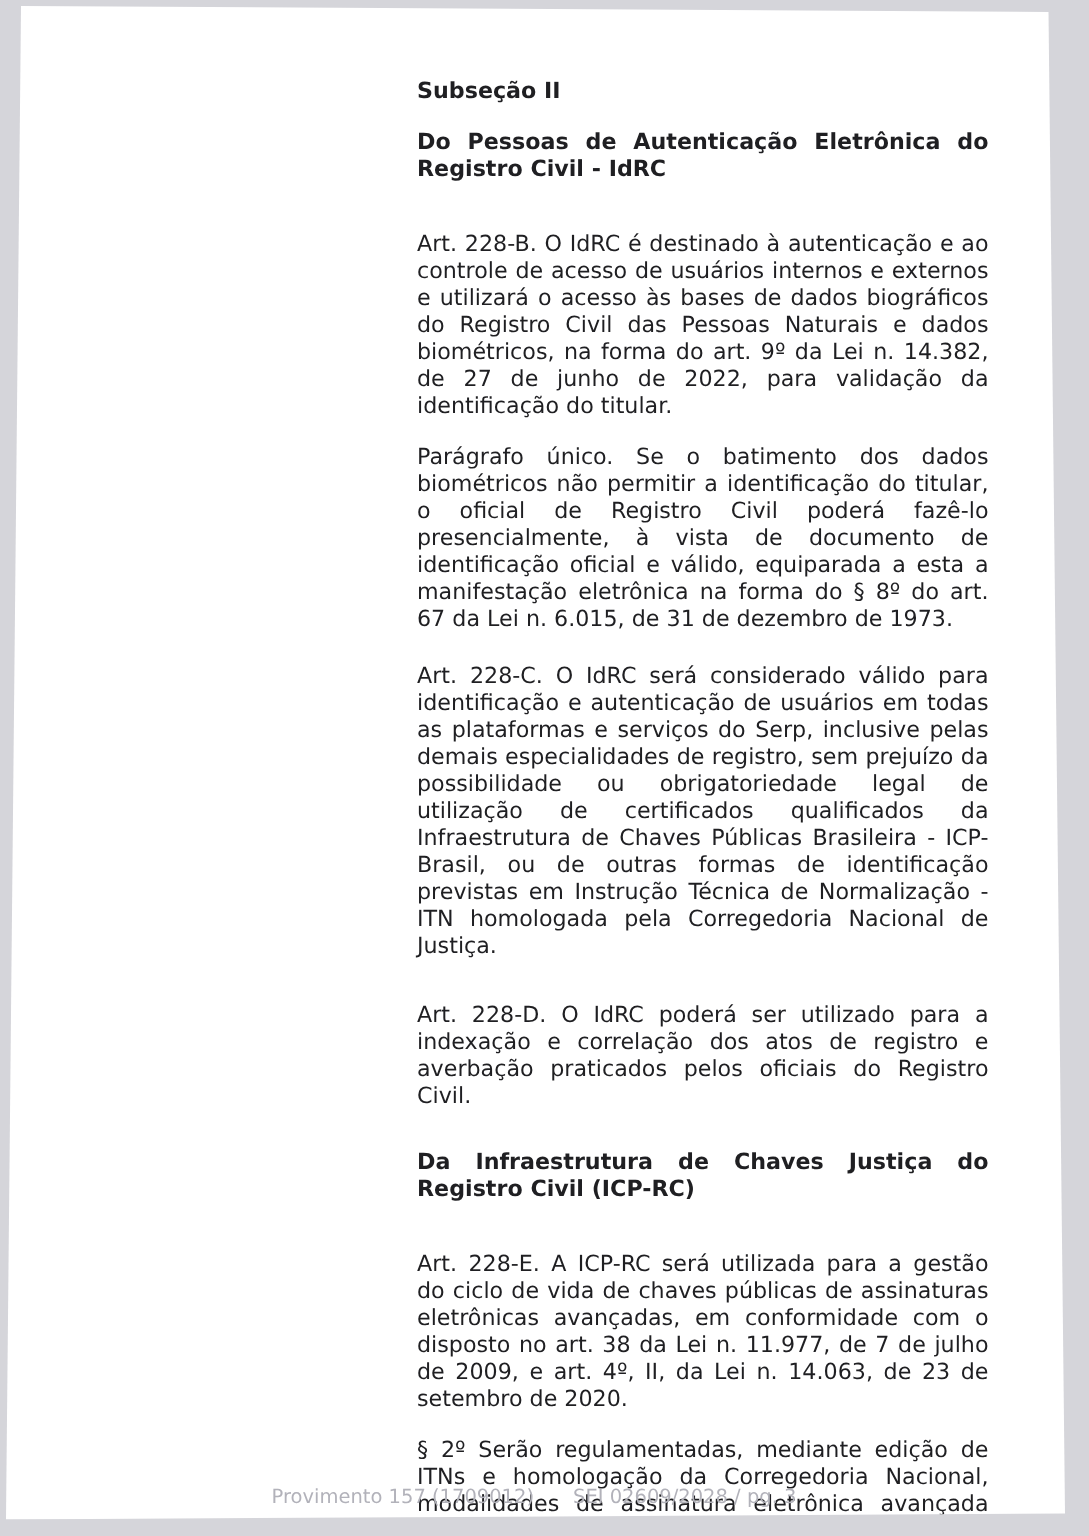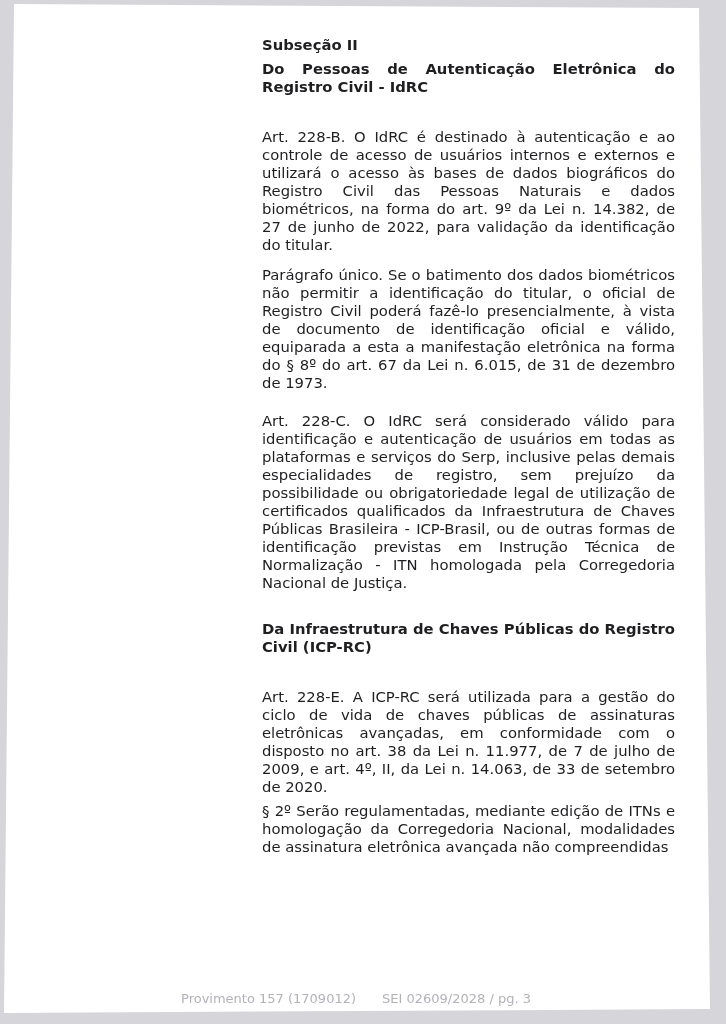--- a/index.html
+++ b/index.html
@@ -14,21 +14,21 @@
   .paper{
     position:absolute;left:0;top:0;width:726px;height:1024px;
     background:#ffffff;
     clip-path:polygon(14px 4px, 699px 8px, 710px 1009px, 4px 1013px);
   }
   .col{
     position:absolute;left:262px;top:36px;width:413px;
     font-size:14.8px;line-height:18px;color:#1f1f22;
     text-align:justify;
   }
-  .col p,.col h2{margin:0;padding:0;font-size:14.8px;line-height:18px;}
+  .col p,.col h2{margin:16px;padding:0;font-size:14.8px;line-height:18px;}
   .col h2{font-weight:700;}
   .mb0{margin-bottom:0 !important;}
   .mb6{margin-bottom:6px !important;}
   .mb8{margin-bottom:8px !important;}
   .mb12{margin-bottom:12px !important;}
   .mb20{margin-bottom:20px !important;}
   .mb26{margin-bottom:26px !important;}
   .mb28{margin-bottom:28px !important;}
   .mb32{margin-bottom:32px !important;}
   .footer{
@@ -41,22 +41,23 @@
 </head>
 <body>
 
 <div class="paper">
   <div class="col">
     <h2 class="mb6">Subseção II</h2>
     <h2 class="mb32">Do Pessoas de Autenticação Eletrônica do Registro Civil - IdRC</h2>
     <p class="mb12">Art. 228-B. O IdRC é destinado à autenticação e ao controle de acesso de usuários internos e externos e utilizará o acesso às bases de dados biográficos do Registro Civil das Pessoas Naturais e dados biométricos, na forma do art. 9º da Lei n. 14.382, de 27 de junho de 2022, para validação da identificação do titular.</p>
     <p class="mb20">Parágrafo único. Se o batimento dos dados biométricos não permitir a identificação do titular, o oficial de Registro Civil poderá fazê-lo presencialmente, à vista de documento de identificação oficial e válido, equiparada a esta a manifestação eletrônica na forma do § 8º do art. 67 da Lei n. 6.015, de 31 de dezembro de 1973.</p>
     <p class="mb28">Art. 228-C. O IdRC será considerado válido para identificação e autenticação de usuários em todas as plataformas e serviços do Serp, inclusive pelas demais especialidades de registro, sem prejuízo da possibilidade ou obrigatoriedade legal de utilização de certificados qualificados da Infraestrutura de Chaves Públicas Brasileira - ICP-Brasil, ou de outras formas de identificação previstas em Instrução Técnica de Normalização - ITN homologada pela Corregedoria Nacional de Justiça.</p>
-    <h2 class="mb32">Da Infraestrutura de Chaves Públicas do Registro Civil (ICP-RC)</h2>
-    <p class="mb6">Art. 228-E. A ICP-RC será utilizada para a gestão do ciclo de vida de chaves públicas de assinaturas eletrônicas avançadas, em conformidade com o disposto no art. 38 da Lei n. 11.977, de 7 de julho de 2009, e art. 4º, II, da Lei n. 14.063, de 33 de setembro de 2020.</p>
+    <p class="mb26">Art. 228-D. O IdRC poderá ser utilizado para a indexação e correlação dos atos de registro e averbação praticados pelos oficiais do Registro Civil.</p>
+    <h2 class="mb32">Da Infraestrutura de Chaves Justiça do Registro Civil (ICP-RC)</h2>
+    <p class="mb6">Art. 228-E. A ICP-RC será utilizada para a gestão do ciclo de vida de chaves públicas de assinaturas eletrônicas avançadas, em conformidade com o disposto no art. 38 da Lei n. 11.977, de 7 de julho de 2009, e art. 4º, II, da Lei n. 14.063, de 23 de setembro de 2020.</p>
     <p class="mb0">§ 2º Serão regulamentadas, mediante edição de ITNs e homologação da Corregedoria Nacional, modalidades de assinatura eletrônica avançada não compreendidas</p>
   </div>
 
   <div class="footer">
     <span>Provimento 157 (1709012)</span>
     <span>SEI 02609/2028 / pg. 3</span>
   </div>
 </div>
 
 </body></html>

